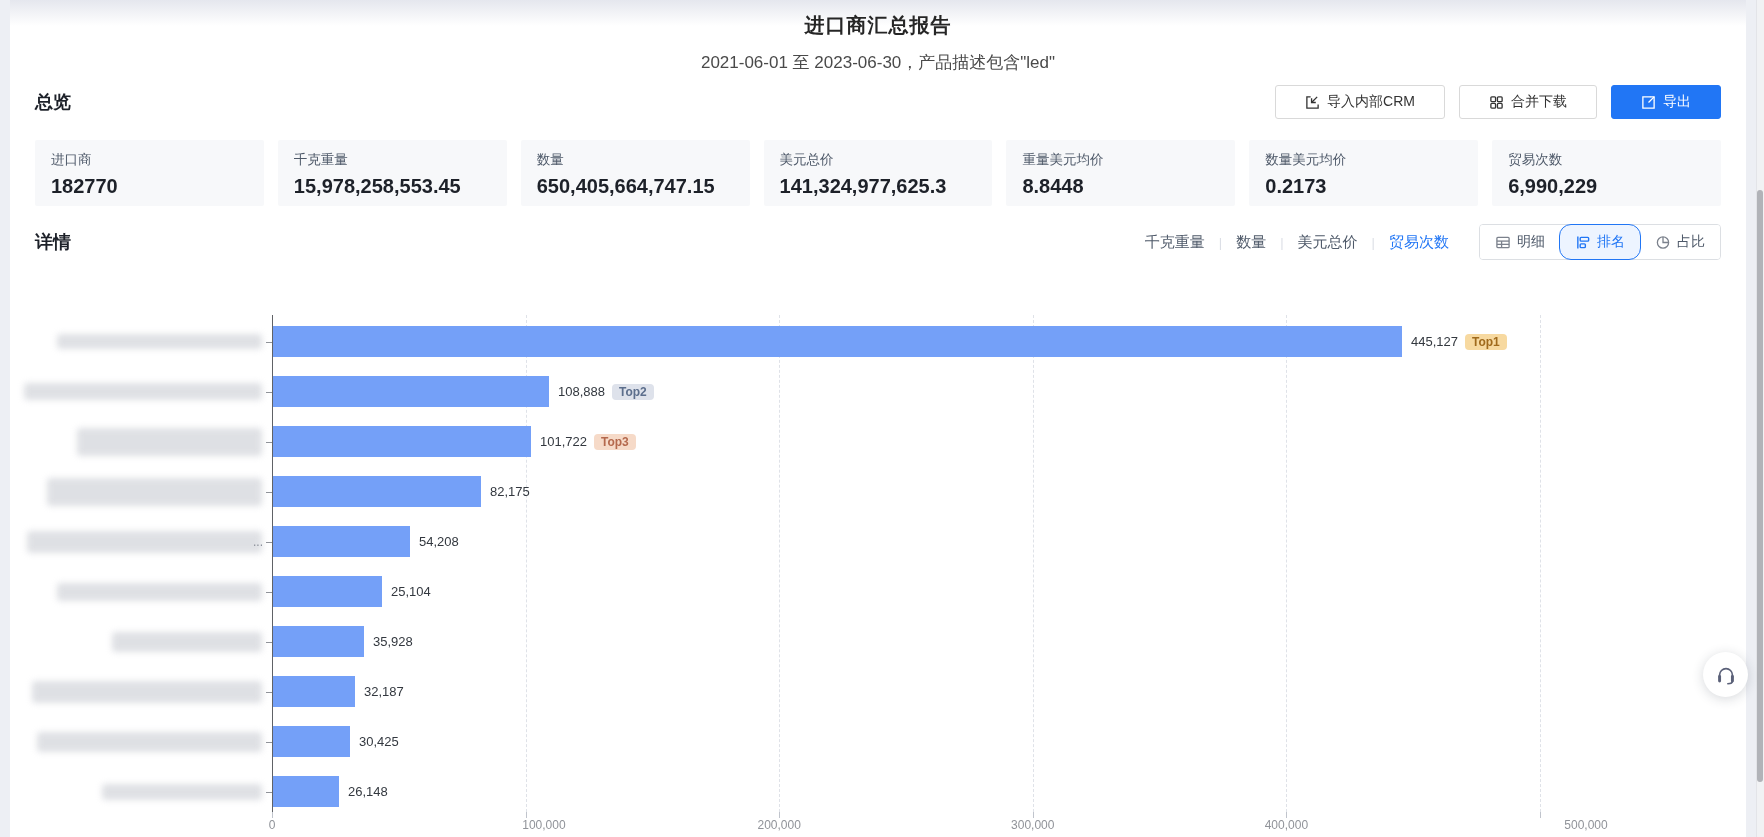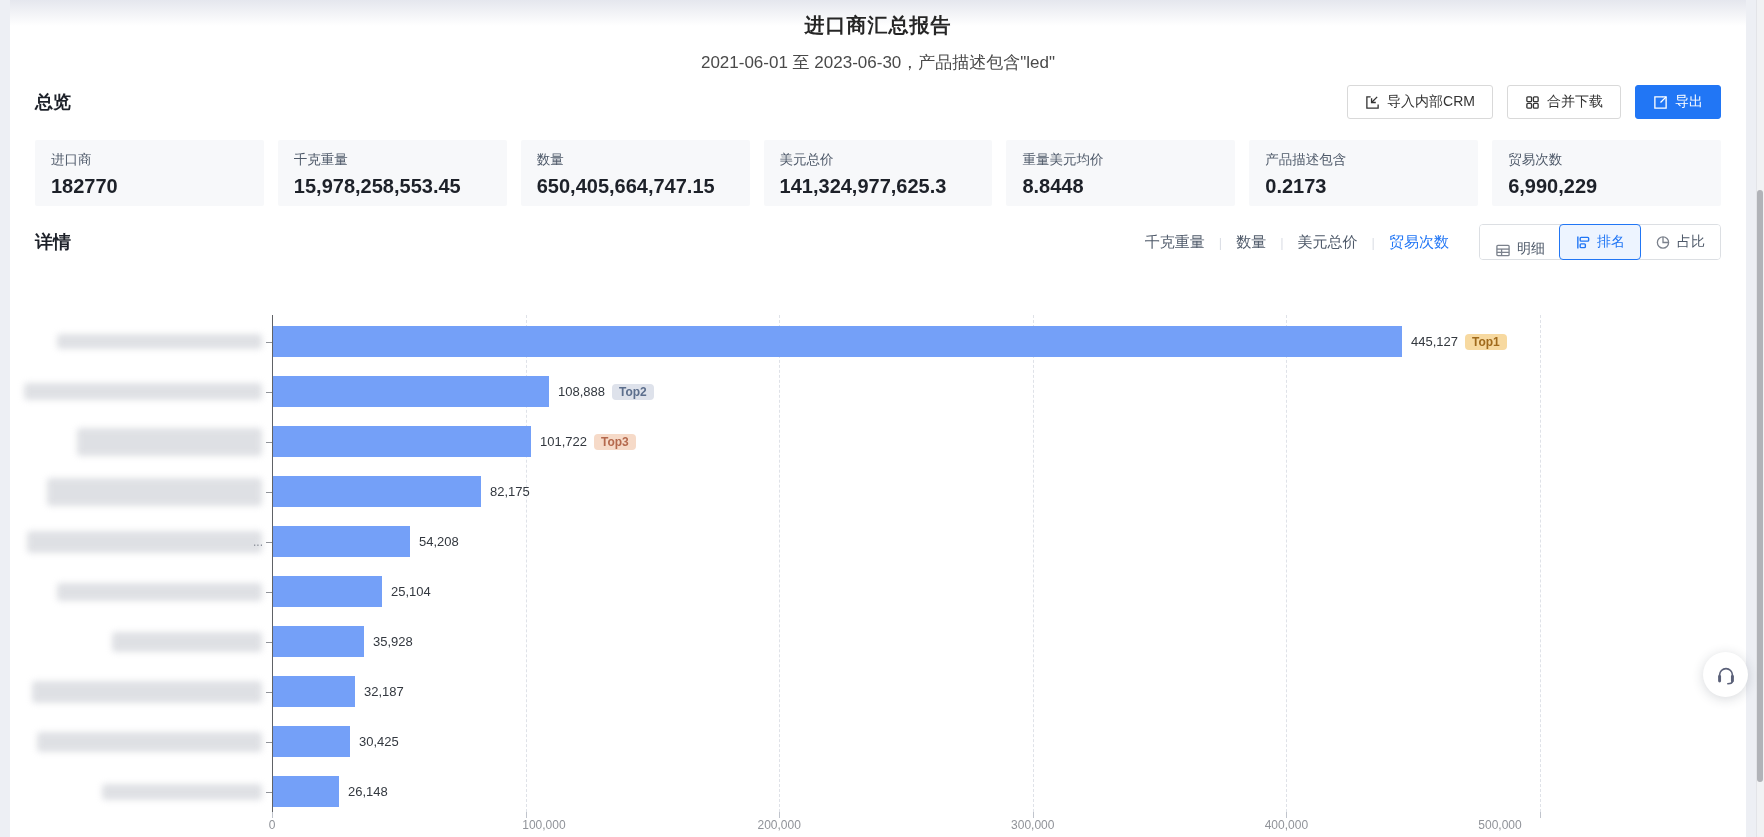--- a/index.html
+++ b/index.html
@@ -13,21 +13,21 @@
   
   .report-header { position:absolute; top:12px; left:0; width:100%; text-align:center; }
   .report-title { font-size:20px; font-weight:600; color:#262626; letter-spacing:1px; }
   .report-subtitle { margin-top:12px; font-size:17px; color:#4a4a4a; }
 
   
   .overview-bar { position:absolute; top:84px; left:25px; right:25px; height:36px;
                   display:flex; align-items:center; justify-content:space-between; }
   .section-label { font-size:18px; font-weight:700; color:#1d2129; }
   .actions { display:flex; gap:14px; }
-  .btn { display:flex; align-items:center; gap:7px; height:34px; padding:0 17px;
+  .btn { display:flex; align-items:center; gap:7px; height:34px; padding:0 29px;
          background:#fff; border:1px solid #d9d9d9; border-radius:3px;
          font-size:14px; color:#333; cursor:pointer; font-family:inherit; }
   .btn svg { flex:0 0 auto; }
   .btn.primary { background:#2176f5; border-color:#2176f5; color:#fff; }
 
   
   .cards { position:absolute; top:140px; left:25px; right:25px; height:66px; display:flex; gap:14px; }
   .card { flex:1; background:#f7f8fa; border-radius:2px; padding:11px 16px 0 16px; }
   .card .label { font-size:13.5px; color:#4e5969; margin-bottom:6px; }
   .card .value { font-size:20px; font-weight:700; color:#1d2129; }
@@ -37,23 +37,23 @@
                  display:flex; align-items:center; }
   .details-bar .spacer { flex:1; }
   .metric-tabs { display:flex; align-items:center; font-size:15px; color:#4e5969; }
   .metric-tab { cursor:pointer; }
   .metric-tab.active { color:#2176f5; }
   .metric-sep { color:#dcdfe6; margin:0 14px; font-size:13px; }
   .view-switch { display:flex; margin-left:30px; border:1px solid #dcdfe3; border-radius:4px; }
   .view-btn { display:flex; align-items:center; justify-content:center; gap:6px; width:80px; height:34px;
               background:#fff; border:1px solid transparent; font-size:14px; color:#4e5969;
               cursor:pointer; font-family:inherit; }
-  .view-btn:first-child { border-radius:3px 0 0 3px;align-items:flex-end; }
+  .view-btn:first-child { border-radius:3px 0 0 3px; }
   .view-btn:last-child { border-radius:0 3px 3px 0; }
-  .view-btn.active { background:#edf4ff; border:1px solid #2176f5; color:#2176f5; border-radius:4px; margin:-1px; z-index:1; width:82px; height:36px; }
+  .view-btn.active { background:#edf4ff; border:1px solid #2176f5; color:#2176f5; border-radius:12px; margin:-1px; z-index:1; width:82px; height:36px; }
 
   
   .chart { position:absolute; left:0; top:0; width:100%; height:100%; }
   .gridline { position:absolute; width:0; border-left:1px dashed #dfe2e8; }
   .axis-line { position:absolute; width:1px; background:#606266; }
   .cat-tick { position:absolute; height:1px; background:#909399; }
   .x-tick { position:absolute; width:1px; background:#c0c4cc; }
   .bar { position:absolute; background:#74a0f8; }
   .bar-value { position:absolute; display:flex; align-items:center; gap:7px; font-size:13px; color:#33383f; }
   .rank-badge { font-size:12px; font-weight:700; padding:2px 7px; border-radius:4px; line-height:1; }
@@ -130,21 +130,21 @@
       </div>
       <div class="card">
         <div class="label">美元总价</div>
         <div class="value">141,324,977,625.3</div>
       </div>
       <div class="card">
         <div class="label">重量美元均价</div>
         <div class="value">8.8448</div>
       </div>
       <div class="card">
-        <div class="label">产品描述包含</div>
+        <div class="label">数量美元均价</div>
         <div class="value">0.2173</div>
       </div>
       <div class="card">
         <div class="label">贸易次数</div>
         <div class="value">6,990,229</div>
       </div>
     </div>
 
   <div class="details-bar">
     <div class="section-label">详情</div>
@@ -196,21 +196,21 @@
       <div class="x-tick" style="left: 769.2px; top: 812px; height: 6px;"></div>
       <div class="x-label" style="left: 729.2px; top: 818px;">200,000</div>
       <div class="gridline" style="left: 1022.8px; top: 315px; height: 497px;"></div>
       <div class="x-tick" style="left: 1022.8px; top: 812px; height: 6px;"></div>
       <div class="x-label" style="left: 982.8px; top: 818px;">300,000</div>
       <div class="gridline" style="left: 1276.4px; top: 315px; height: 497px;"></div>
       <div class="x-tick" style="left: 1276.4px; top: 812px; height: 6px;"></div>
       <div class="x-label" style="left: 1236.4px; top: 818px;">400,000</div>
       <div class="gridline" style="left: 1530px; top: 315px; height: 497px;"></div>
       <div class="x-tick" style="left: 1530px; top: 812px; height: 6px;"></div>
-      <div class="x-label" style="left: 1450px; top: 818px;">500,000</div>
+      <div class="x-label" style="left: 1536px; top: 818px;">500,000</div>
       <div class="axis-line" style="left: 262px; top: 315px; height: 497px;"></div>
       <div class="blur-label" style="width: 205px; height: 15px; left: 47px; top: 334px;"></div>
       <div class="cat-tick" style="left: 256px; top: 341.5px; width: 6px;"></div>
       <div class="bar" style="left: 263px; top: 326px; width: 1129px; height: 31px; background: rgb(116, 160, 248);"></div>
       <div class="bar-value" style="left: 1401px; top: 326px; height: 31px;">
         <span>445,127</span>
         <span class="rank-badge top1">Top1</span>
       </div>
       <div class="blur-label" style="width: 238px; height: 17px; left: 14px; top: 383px;"></div>
       <div class="cat-tick" style="left: 256px; top: 391.5px; width: 6px;"></div>

